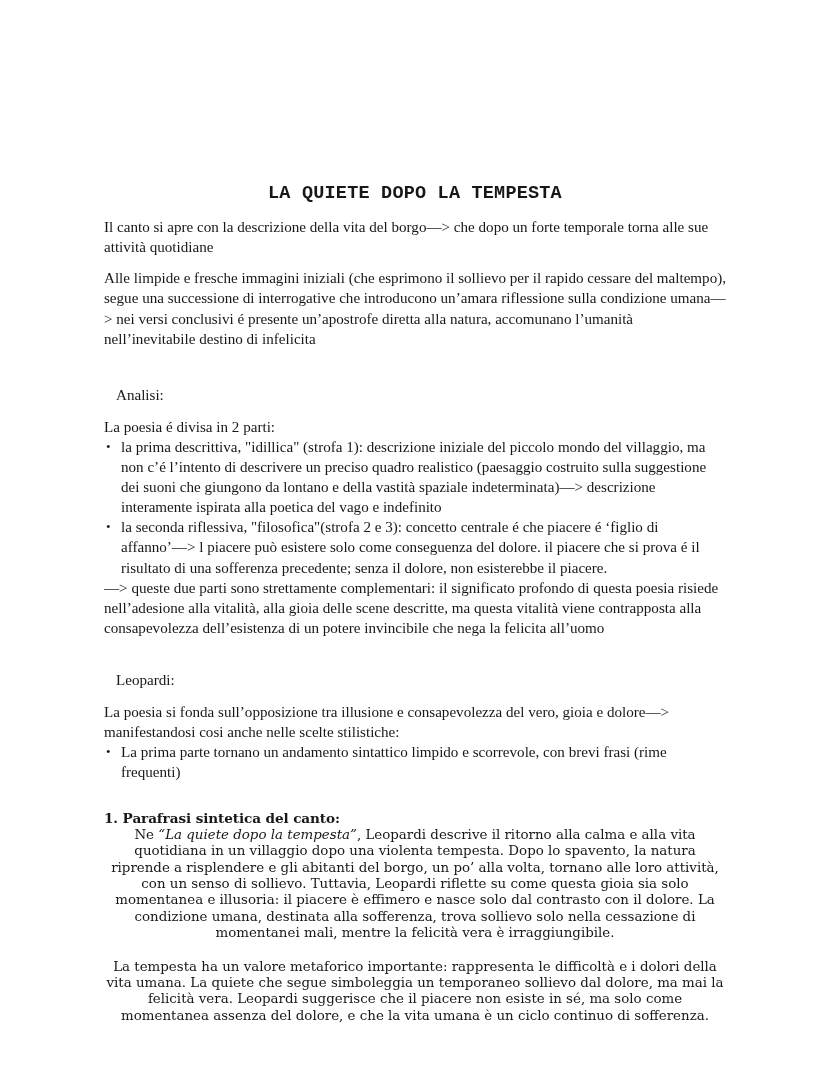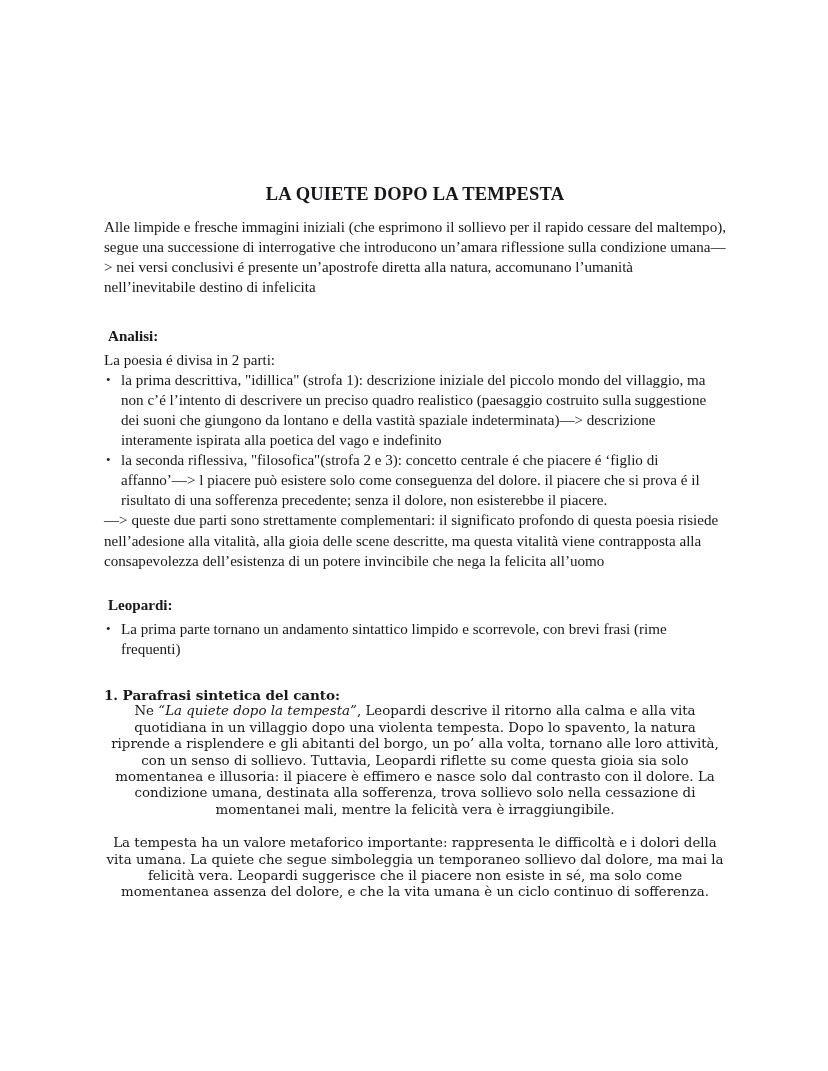--- a/index.html
+++ b/index.html
@@ -27,43 +27,43 @@
 
   .content {
     position: absolute;
     left: 104px;
     top: 183px;
     width: 622px;
   }
 
   
   .doc-title {
-    font-family: Liberation Serif, serif;
+    font-family: Liberation Mono, monospace;
     font-size: 18.5px;
     font-weight: bold;
     text-align: center;
     letter-spacing: 0.2px;
     margin: 0 0 12px 0;
     line-height: 1.2;
   }
 
   
   .sec-a {
     font-size: 15.1px;
     line-height: 20.1px;
   }
   .sec-a p {
     margin: 0 0 11px 0;
   }
   .sec-a p.tight {
     margin: 0 0 0 0;
   }
   .sec-a .head {
-    font-weight: bold;
-    margin: 4px;
+    font-weight: normal;
+    margin: 12px;
   }
   .sec-a ul {
     list-style: none;
     margin: 0;
     padding: 0;
   }
   .sec-a li {
     position: relative;
     padding-left: 17px;
     margin: 0;
@@ -103,39 +103,41 @@
 </style>
 </head>
 <body>
 
 <div class="page">
   <div class="content">
 
     <h1 class="doc-title">LA QUIETE DOPO LA TEMPESTA</h1>
 
     <div class="sec-a">
+      <p>Il canto si apre con la descrizione della vita del borgo—&gt; che dopo un forte temporale torna alle sue attività quotidiane</p>
       <p>Alle limpide e fresche immagini iniziali (che esprimono il sollievo per il rapido cessare del maltempo), segue una successione di interrogative che introducono un’amara riflessione sulla condizione umana—&gt; nei versi conclusivi é presente un’apostrofe diretta alla natura, accomunano l’umanità nell’inevitabile destino di infelicita</p>
     </div>
 
     <div class="gap-md"></div>
 
     <div class="sec-a">
       <p class="head">Analisi:</p>
       <p class="tight">La poesia é divisa in 2 parti:</p>
       <ul>
         <li>la prima descrittiva, "idillica" (strofa 1): descrizione iniziale del piccolo mondo del villaggio, ma non c’é l’intento di descrivere un preciso quadro realistico (paesaggio costruito sulla suggestione dei suoni che giungono da lontano e della vastità spaziale indeterminata)—&gt; descrizione interamente ispirata alla poetica del vago e indefinito</li>
         <li>la seconda riflessiva, "filosofica"(strofa 2 e 3): concetto centrale é che piacere é ‘figlio di affanno’—&gt; l piacere può esistere solo come conseguenza del dolore. il piacere che si prova é il risultato di una sofferenza precedente; senza il dolore, non esisterebbe il piacere.</li>
       </ul>
       <p class="tight">—&gt; queste due parti sono strettamente complementari: il significato profondo di questa poesia risiede nell’adesione alla vitalità, alla gioia delle scene descritte, ma questa vitalità viene contrapposta alla consapevolezza dell’esistenza di un potere invincibile che nega la felicita all’uomo</p>
     </div>
 
     <div class="gap-lg"></div>
 
     <div class="sec-a">
       <p class="head">Leopardi:</p>
+      <p class="tight">La poesia si fonda sull’opposizione tra illusione e consapevolezza del vero, gioia e dolore—&gt; manifestandosi cosi anche nelle scelte stilistiche:</p>
       <ul>
         <li>La prima parte tornano un andamento sintattico limpido e scorrevole, con brevi frasi (rime frequenti)</li>
       </ul>
     </div>
 
     <div class="gap-lg"></div>
 
     <div class="sec-b">
       <p class="numhead">1. Parafrasi sintetica del canto:</p>
       <p class="body"><span>Ne </span><span class="it">“La quiete dopo la tempesta”</span><span>, Leopardi descrive il ritorno alla calma e alla vita quotidiana in un villaggio dopo una violenta tempesta. Dopo lo spavento, la natura riprende a risplendere e gli abitanti del borgo, un po’ alla volta, tornano alle loro attività, con un senso di sollievo. Tuttavia, Leopardi riflette su come questa gioia sia solo momentanea e illusoria: il piacere è effimero e nasce solo dal contrasto con il dolore. La condizione umana, destinata alla sofferenza, trova sollievo solo nella cessazione di momentanei mali, mentre la felicità vera è irraggiungibile.</span></p>

